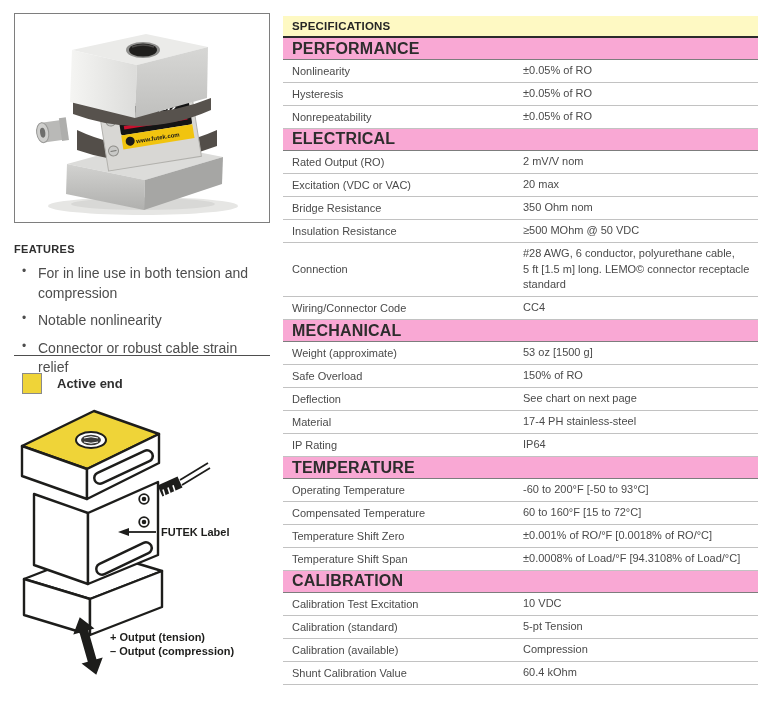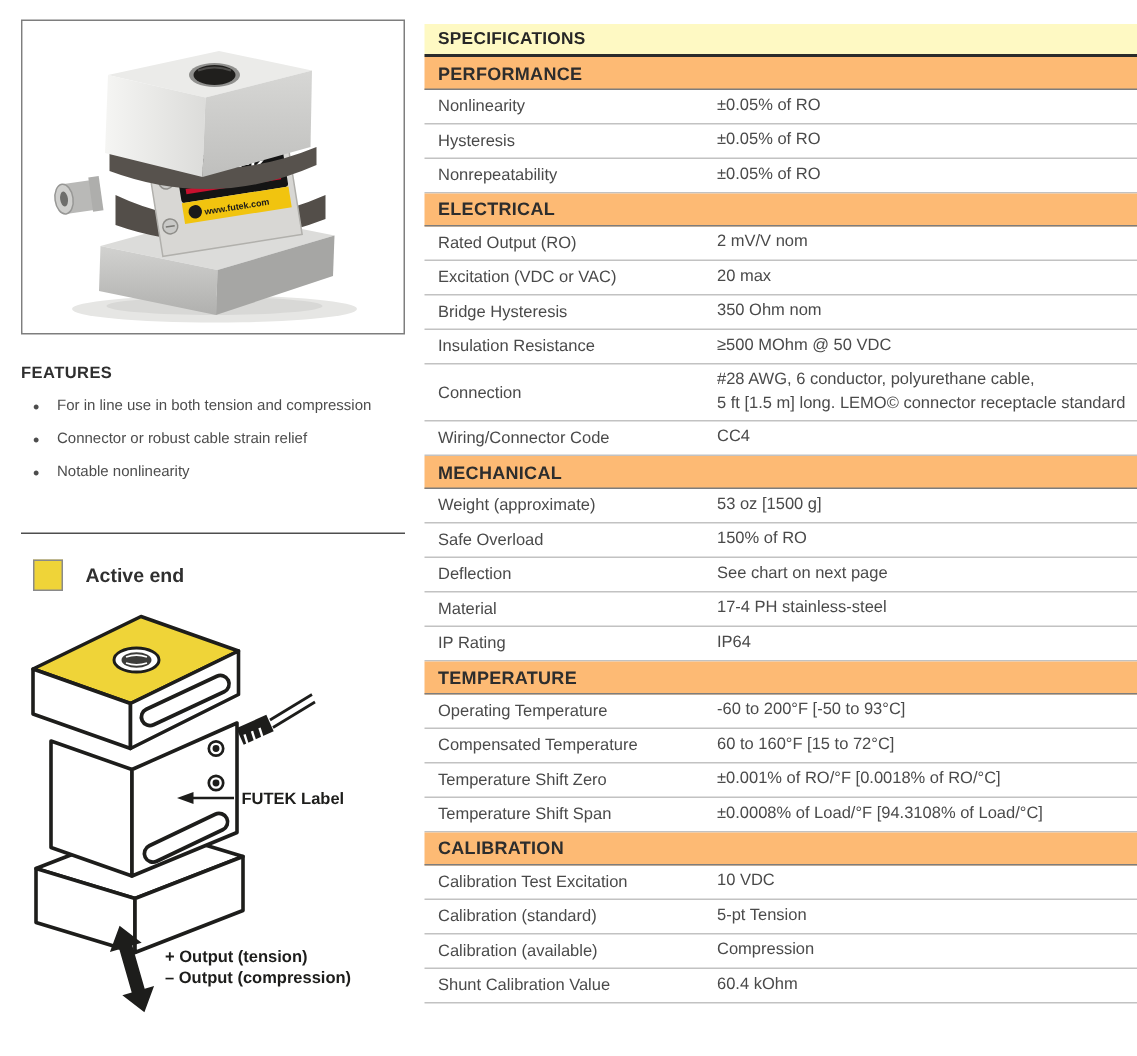--- a/index.html
+++ b/index.html
@@ -6,39 +6,39 @@
   body{width:758px;height:704px;position:relative;overflow:hidden;
        font-family:"Liberation Sans","DejaVu Sans",sans-serif;
        -webkit-font-smoothing:antialiased;}
   .left-col{position:absolute;left:14px;top:13px;width:258px;height:680px;}
   .photo-frame{position:absolute;left:0;top:0;width:256px;height:210px;
        border:1.5px solid #7e7e7e;box-sizing:border-box;background:#fff;overflow:hidden;}
   .features{position:absolute;left:0;top:230px;width:250px;}
   .features-title{font-size:11px;font-weight:bold;color:#2f2f2f;letter-spacing:.3px;margin-bottom:9px;}
   .features-list{list-style:none;margin:0;padding:0;}
   .features-list li{position:relative;padding-left:24px;margin-bottom:8px;
-       font-size:10px;line-height:1.4;color:#4d4d4d;max-width:215px;}
+       font-size:14px;line-height:1.4;color:#4d4d4d;max-width:215px;}
   .features-list li::before{content:"•";position:absolute;left:8px;top:-1px;font-size:12px;color:#4d4d4d;}
   .rule{position:absolute;left:0;top:342px;width:256px;border-top:1.5px solid #4e4e4e;}
   .legend{position:absolute;left:8px;top:360px;display:flex;align-items:center;}
   .swatch{width:20px;height:21px;background:#efd438;border:1.5px solid #8a8a8a;box-sizing:border-box;}
   .legend-label{margin-left:15px;font-size:13px;font-weight:bold;color:#2f2f2f;}
   .diagram{position:absolute;left:0;top:388px;width:240px;height:280px;}
 
   .spec-table{position:absolute;left:283px;top:16px;width:475px;color:#4a4a4a;}
   .spec-title{height:20px;background:#fef9c3;border-bottom:2px solid #2b2b2b;
        display:flex;align-items:center;padding-left:9px;
        font-size:11.5px;font-weight:bold;color:#262626;letter-spacing:.2px;}
-  .sec-row{height:21px;background:#fdba74;border-bottom:1.5px solid #7d7d7d;
+  .sec-row{height:21px;background:#f9a8d4;border-bottom:1.5px solid #7d7d7d;
        display:flex;align-items:center;padding-left:9px;
-       font-size:12px;font-weight:bold;color:#2d2d2d;letter-spacing:.2px;}
+       font-size:16px;font-weight:bold;color:#2d2d2d;letter-spacing:.2px;}
   .spec-row{display:grid;grid-template-columns:186px 1fr;align-items:center;
        min-height:21px;border-bottom:1px solid #c2c2c2;padding-left:9px;
        font-size:11px;color:#4a4a4a;}
-  .spec-row .value{white-space:pre-line;line-height:1.45;padding:3px 0;}
+  .spec-row .value{white-space:pre-line;line-height:1.45;padding:3px 0;margin-left:45px;}
   svg text{font-family:"Liberation Sans","DejaVu Sans",sans-serif;}
 </style>
 </head>
 <body>
 
 <div class="page">
 
   <div class="left-col">
 
     <div class="photo-frame">
@@ -104,22 +104,22 @@
           <ellipse cx="128" cy="36" rx="14" ry="6.6" fill="#201f1d"></ellipse>
           <path d="M117,33 Q128,29 139,33" stroke="#4e4d4b" stroke-width="1.4" fill="none"></path>
         </g>
       </svg>
     </div>
 
     <div class="features">
       <div class="features-title">FEATURES</div>
       <ul class="features-list">
           <li>For in line use in both tension and compression</li>
+          <li>Notable nonlinearity</li>
           <li>Connector or robust cable strain relief</li>
-          <li>Notable nonlinearity</li>
         </ul>
     </div>
 
     <div class="rule"></div>
 
     <div class="legend">
       <span class="swatch"></span>
       <span class="legend-label">Active end</span>
     </div>
 
@@ -209,21 +209,21 @@
         <div class="sec-row">ELECTRICAL</div>
         <div class="spec-row">
           <span class="label">Rated Output (RO)</span>
           <span class="value">2 mV/V nom</span>
         </div>
         <div class="spec-row">
           <span class="label">Excitation (VDC or VAC)</span>
           <span class="value">20 max</span>
         </div>
         <div class="spec-row">
-          <span class="label">Bridge Hysteresis</span>
+          <span class="label">Bridge Resistance</span>
           <span class="value">350 Ohm nom</span>
         </div>
         <div class="spec-row">
           <span class="label">Insulation Resistance</span>
           <span class="value">≥500 MOhm @ 50 VDC</span>
         </div>
         <div class="spec-row">
           <span class="label">Connection</span>
           <span class="value">#28 AWG, 6 conductor, polyurethane cable,
 5 ft [1.5 m] long. LEMO© connector receptacle standard</span>

